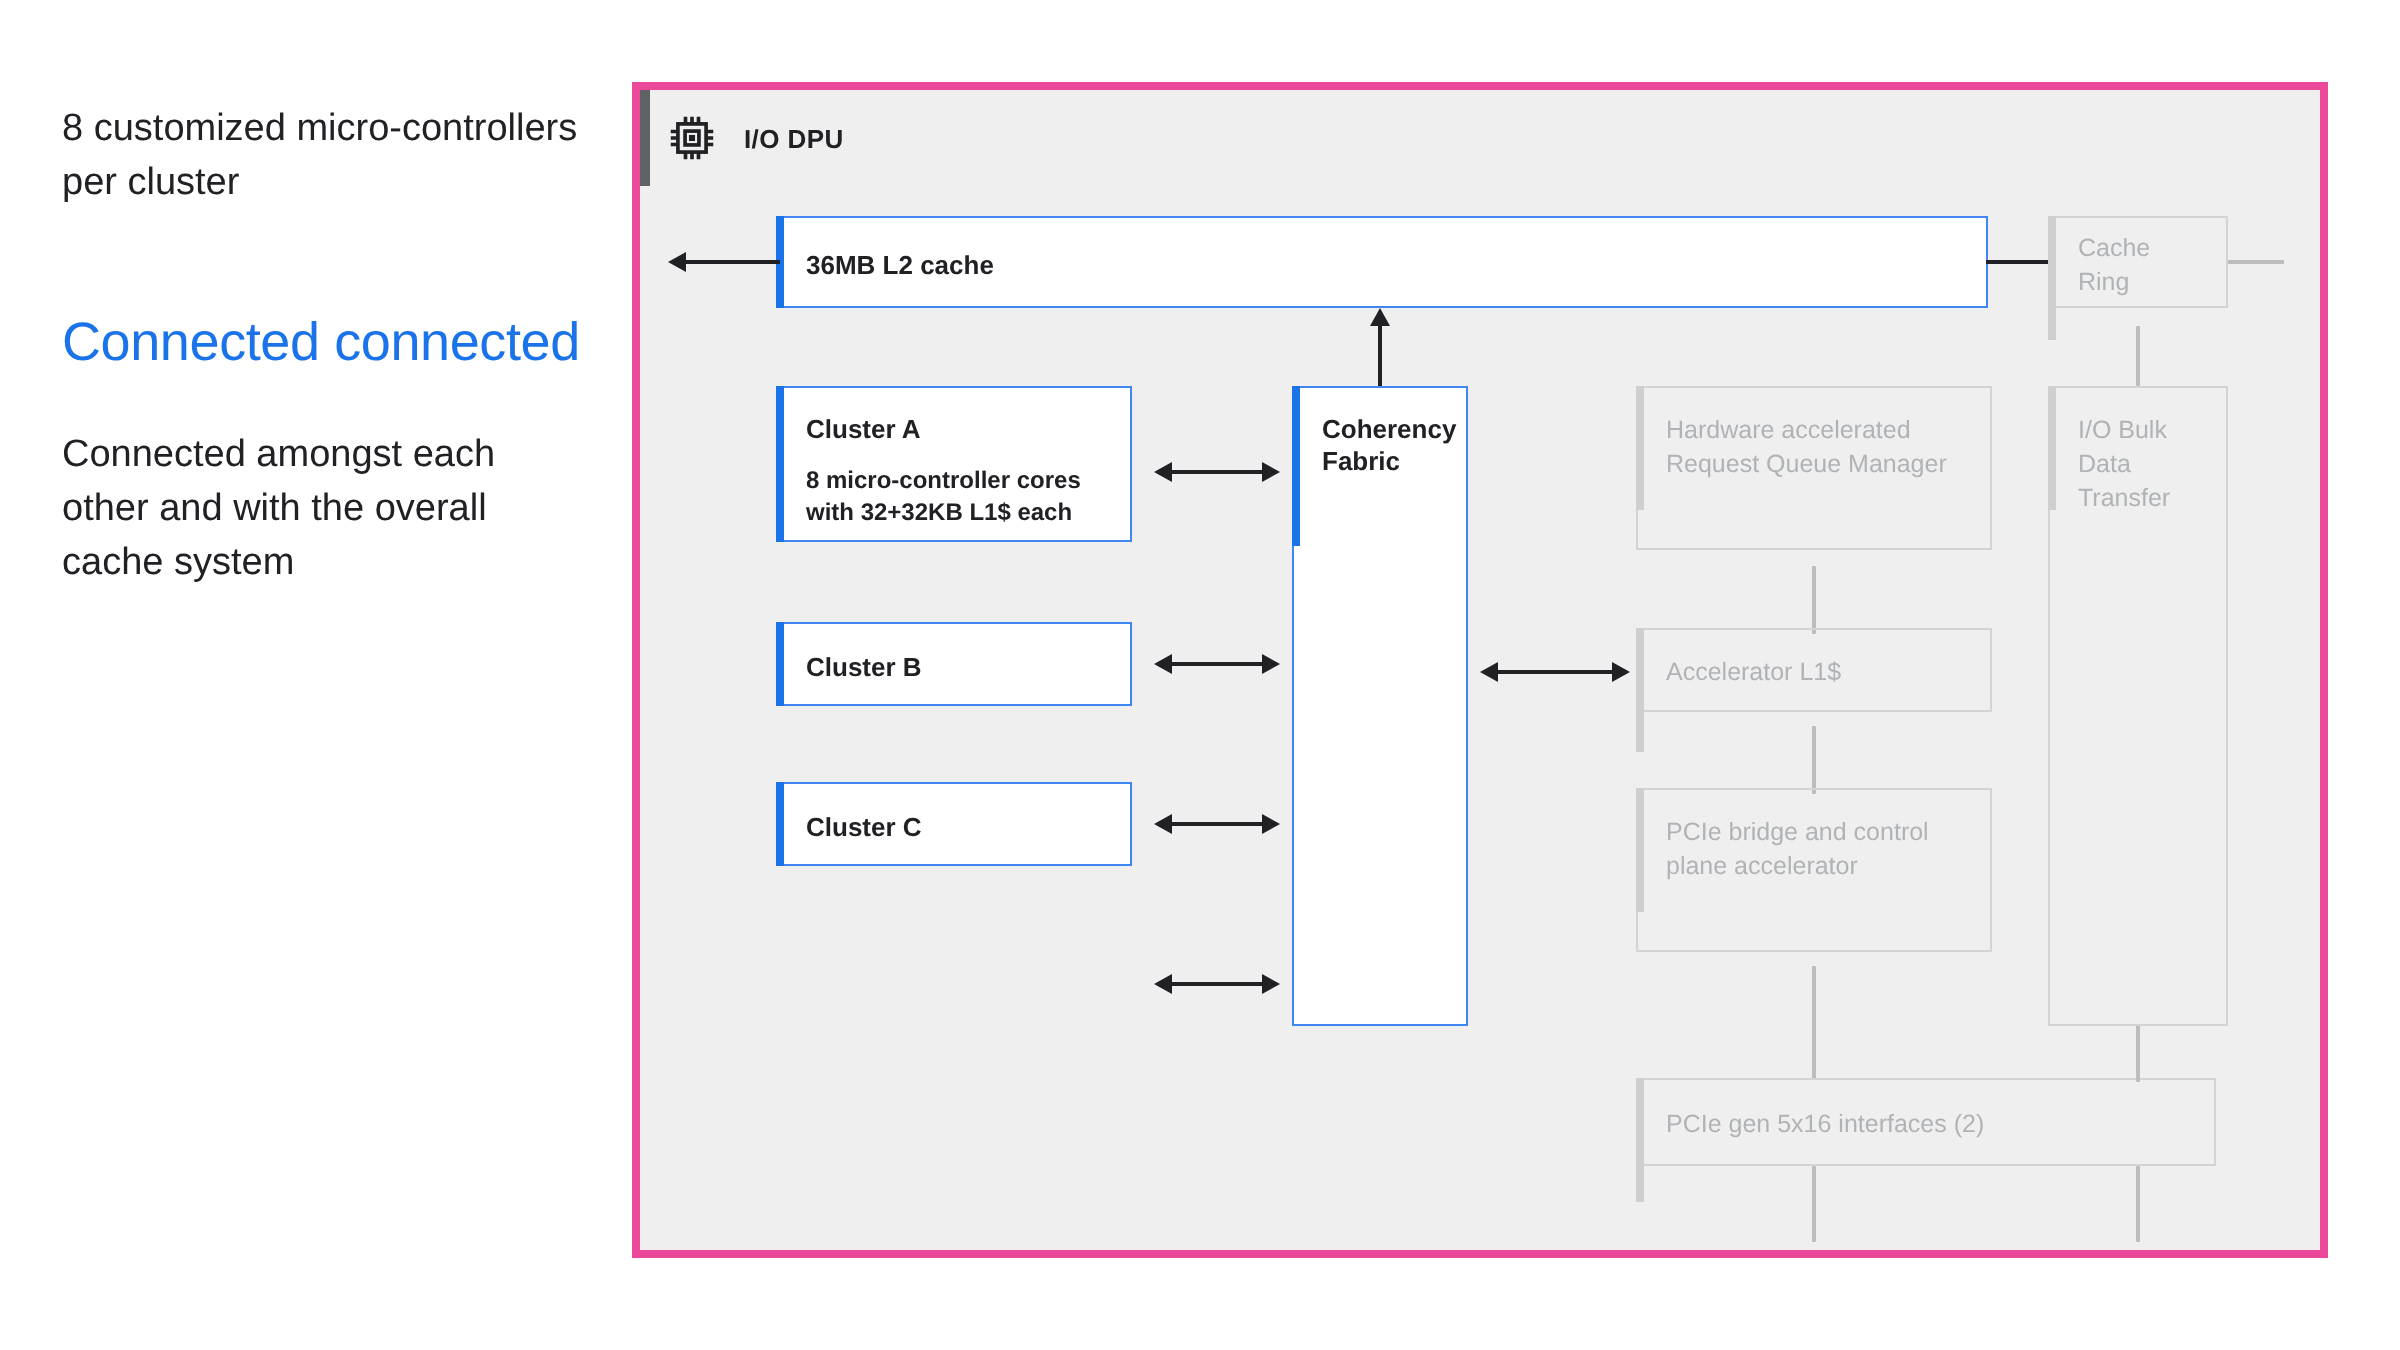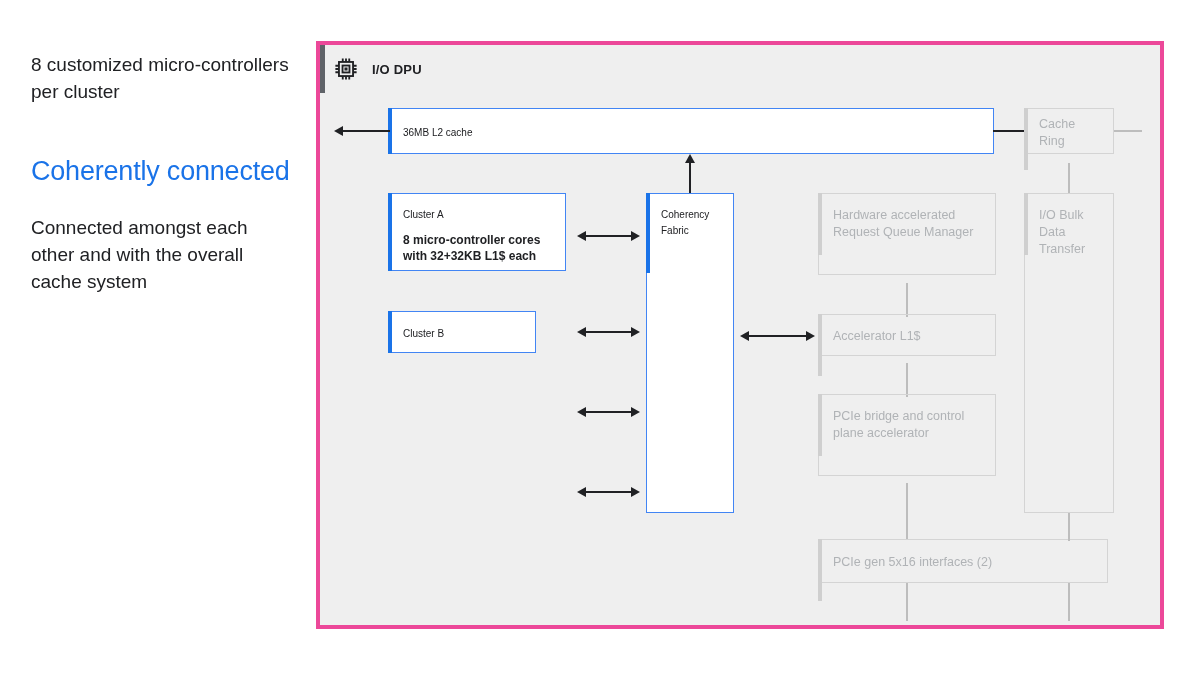--- a/index.html
+++ b/index.html
@@ -61,21 +61,21 @@
     border: 1px solid #4285f4;
     padding: 13px 14px 10px 14px;
   }
   .node::before {
     content: "";
     position: absolute; left: -1px; top: -1px;
     width: 4px; height: calc(100% + 2px);
     background: #1a73e8;
   }
   .node .n-title {
-    font-size: 10px; font-weight: 400; color: #202124;
+    font-size: 13px; font-weight: 700; color: #202124;
     line-height: 16px;
   }
   .node .n-sub {
     font-size: 12px; font-weight: 700; color: #202124;
     line-height: 16px; margin-top: 9px;
   }
 
   
   .node.dim {
     background: transparent;
@@ -106,21 +106,21 @@
 </head>
 <body>
 
 <div class="page">
 
   <div class="copy">
     <div class="blk">
       <div class="body-copy">8 customized micro-controllers per cluster</div>
     </div>
     <div class="blk blk2">
-      <div class="headline">Coherently connected</div>
+      <div class="headline">Connected connected</div>
       <div class="body-copy">Connected amongst each other and with the overall cache system</div>
     </div>
   </div>
 
   <div class="panel">
 
     <div class="panel-accent"></div>
 
     <div class="panel-head">
       <svg class="chip-icon" viewBox="0 0 24 24">
@@ -141,24 +141,27 @@
     <div class="ln h" style="left:22px; top:85px; width:48px;"></div>
     <div class="ar left" style="left:14px; top:81px;"></div>
 
     <div class="ln h" style="left:673px; top:85px; width:31px;"></div>
 
     <div class="node" style="left:68px; top:148px; width:178px; height:78px;">
       <div class="n-title">Cluster A</div>
       <div class="n-sub">8 micro-controller cores with 32+32KB L1$ each</div>
     </div>
 
-    <div class="node" style="left:68px; top:266px; width:148px; height:42px; display:flex; align-items:center;">
+    <div class="node" style="left:68px; top:266px; width:178px; height:42px; display:flex; align-items:center;">
       <div class="n-title">Cluster B</div>
     </div>
 
+    <div class="node" style="left:68px; top:346px; width:178px; height:42px; display:flex; align-items:center;">
+      <div class="n-title">Cluster C</div>
+    </div>
 
 
     <div class="ln h" style="left:265px; top:190px; width:46px;"></div>
     <div class="ar left" style="left:257px; top:186px;"></div>
     <div class="ar right" style="left:311px; top:186px;"></div>
 
     <div class="ln h" style="left:265px; top:286px; width:46px;"></div>
     <div class="ar left" style="left:257px; top:282px;"></div>
     <div class="ar right" style="left:311px; top:282px;"></div>
 

